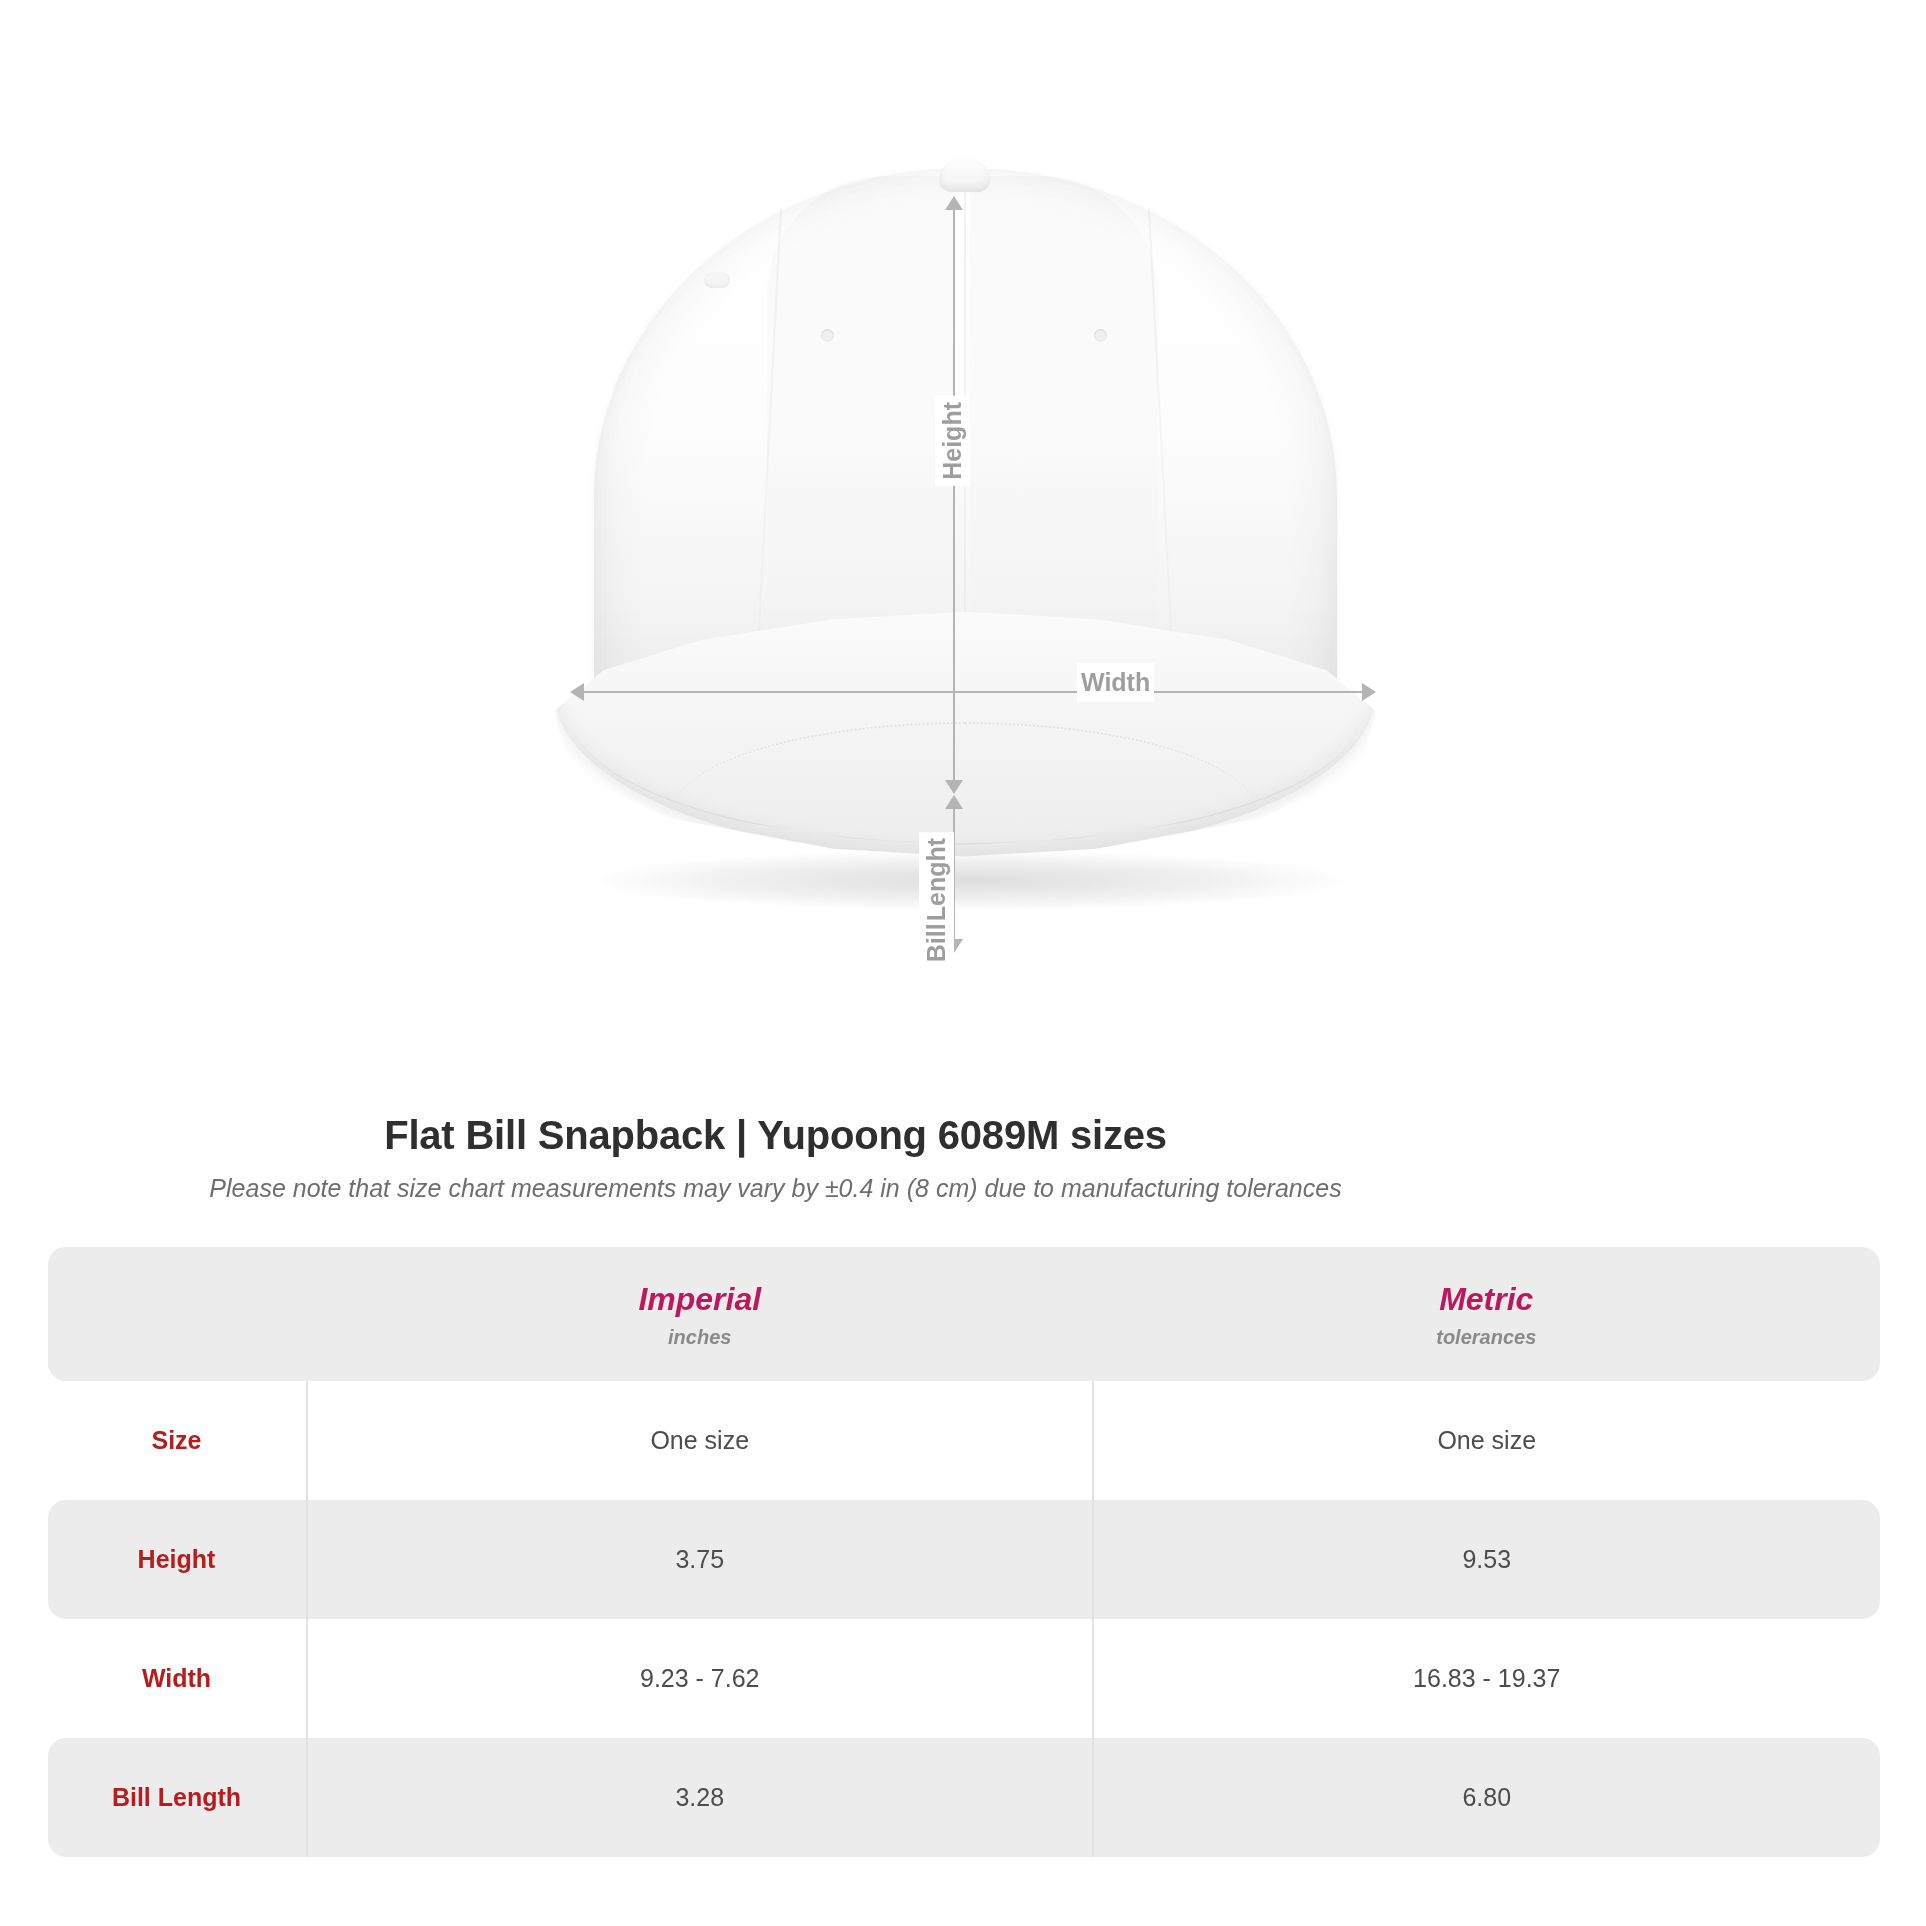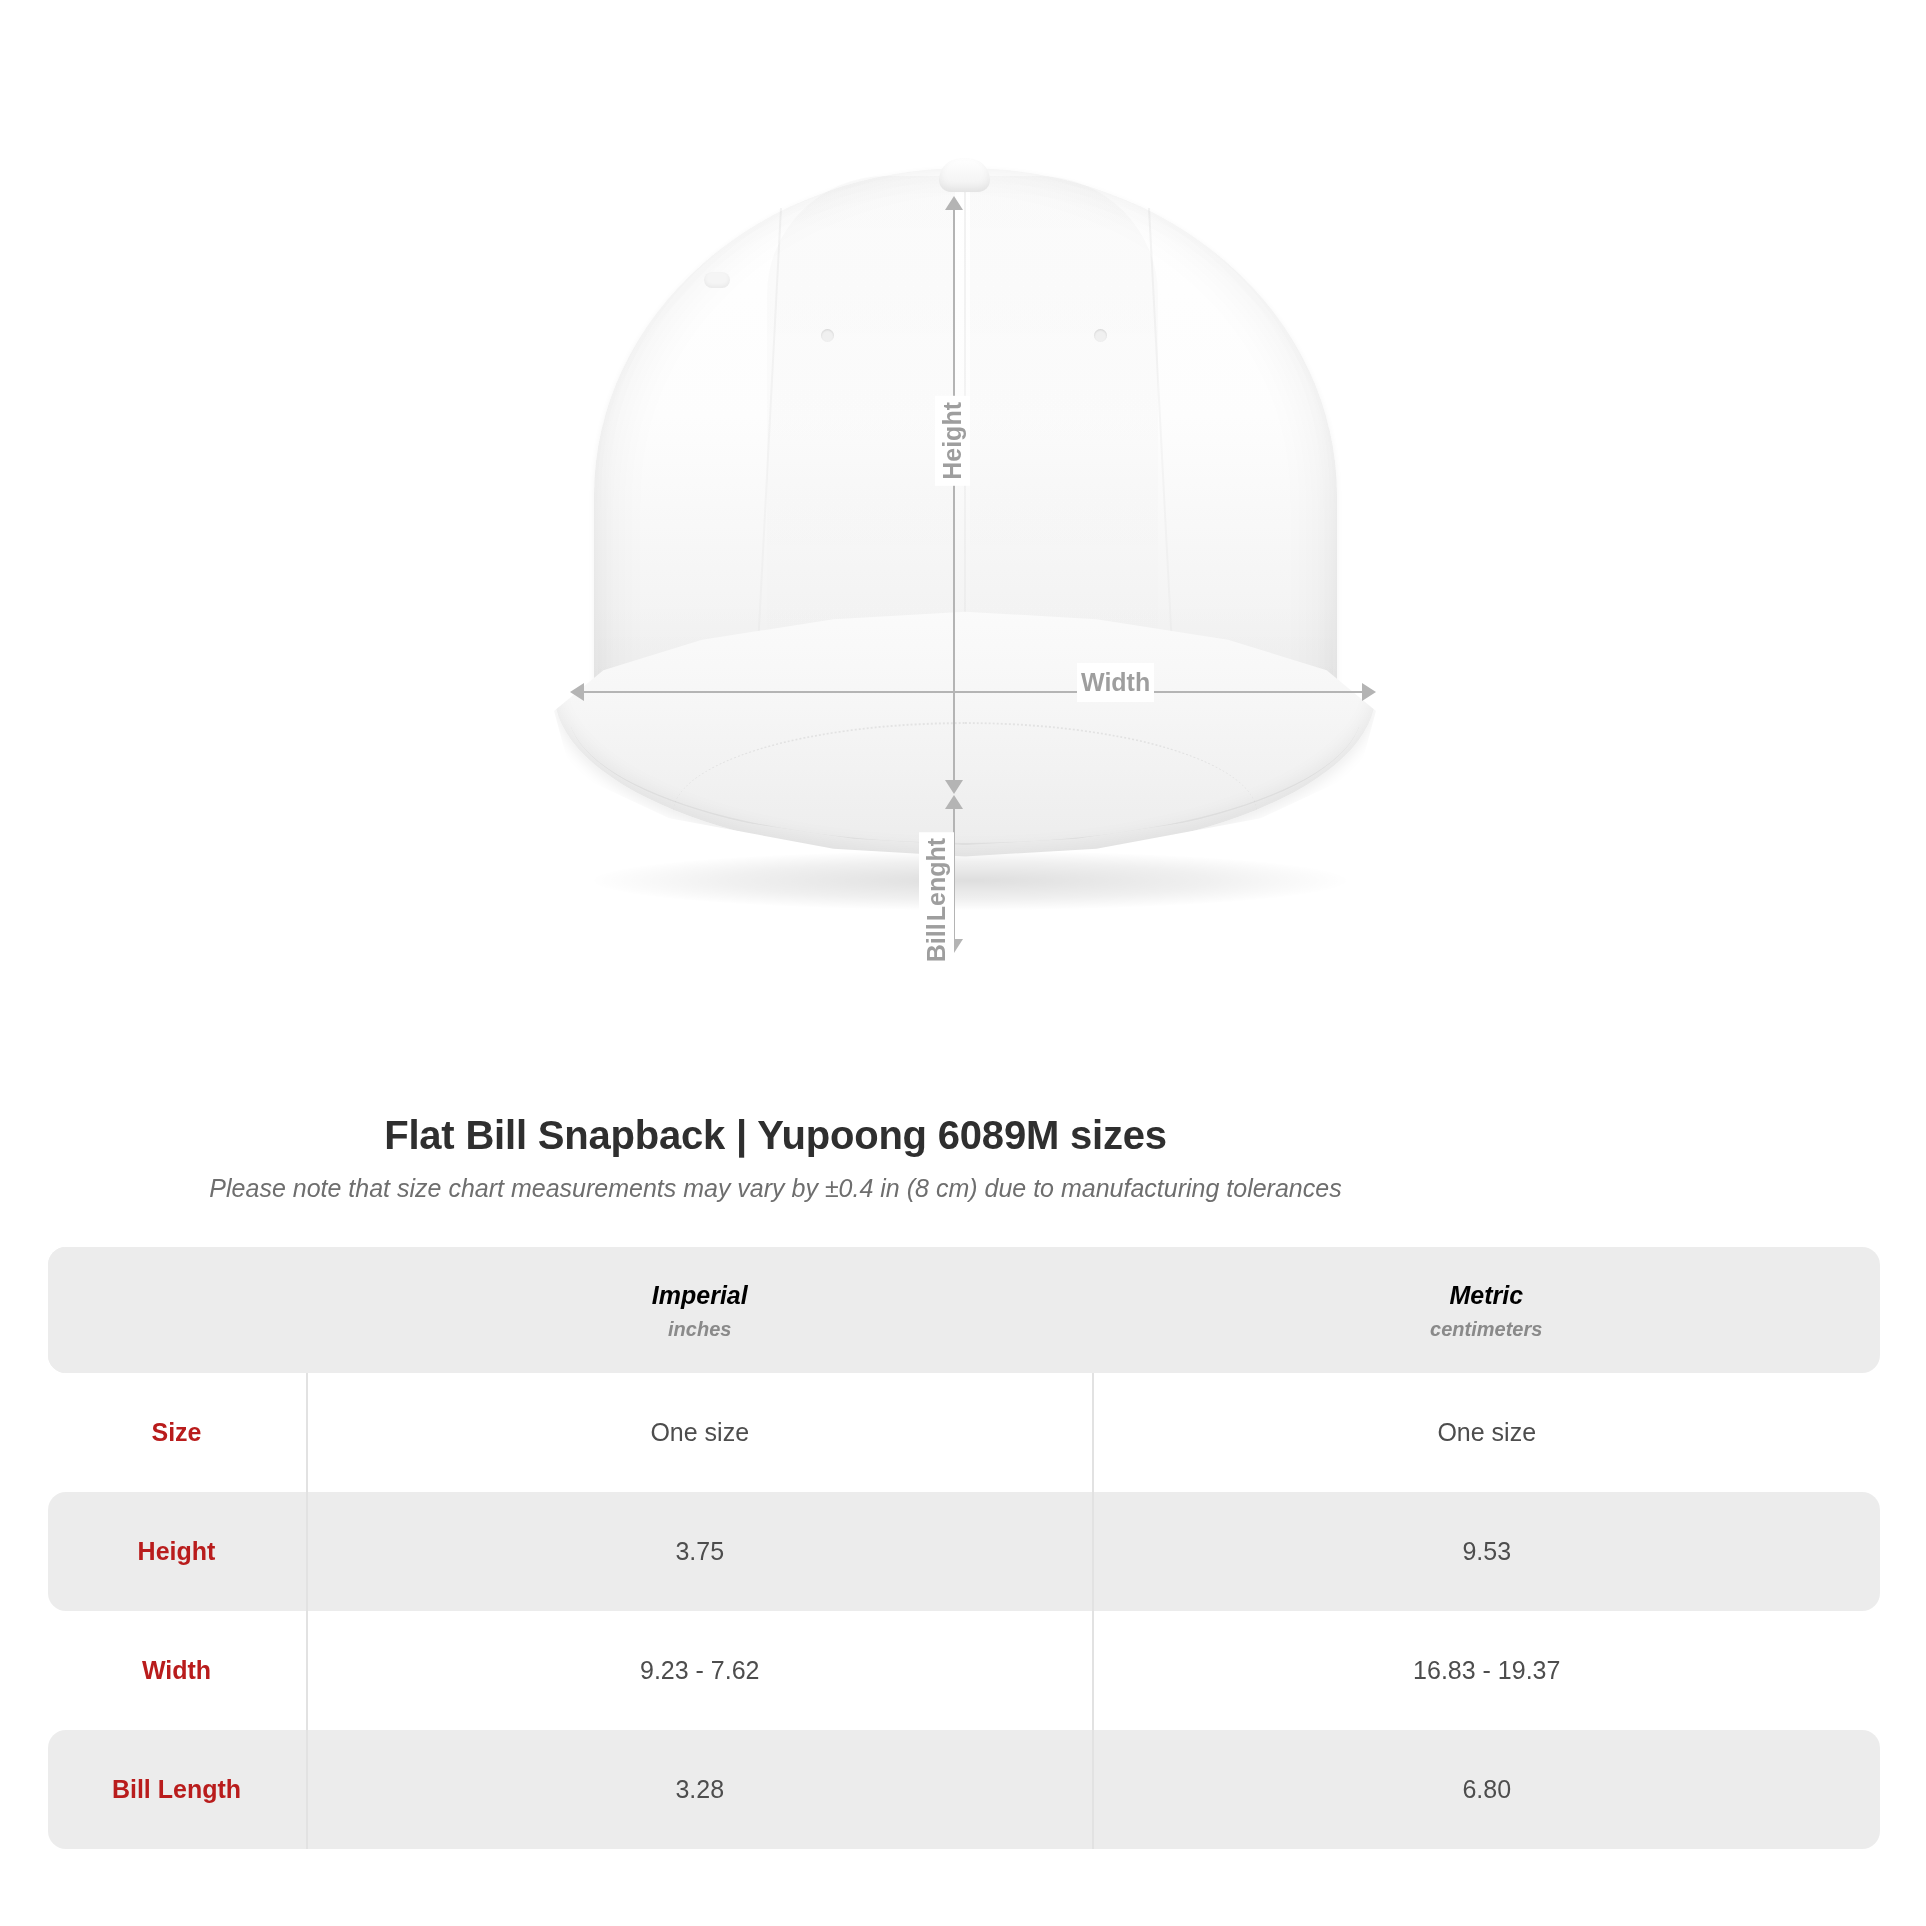--- a/index.html
+++ b/index.html
@@ -246,24 +246,24 @@
     border-bottom-left-radius: 18px;
   }
   thead .unit-cell {
     padding: 34px 0 32px 0;
   }
   thead .unit-cell:last-child {
     border-top-right-radius: 18px;
     border-bottom-right-radius: 18px;
   }
   .unit-name {
-    font-size: 25px;
+    font-size: 32px;
     font-style: italic;
     font-weight: bold;
-    color: #000000;
+    color: #be185d;
   }
   .unit-sub {
     font-size: 20px;
     font-style: italic;
     color: #8a8a8a;
     margin-top: 8px;
   }
   tbody tr td {
     height: 117px;
     font-size: 25px;
@@ -343,21 +343,21 @@
   <table class="size-table">
     <thead>
       <tr class="unit-row">
         <th class="corner-cell"></th>
         <th class="unit-cell">
           <div class="unit-name">Imperial</div>
           <div class="unit-sub">inches</div>
         </th>
         <th class="unit-cell">
           <div class="unit-name">Metric</div>
-          <div class="unit-sub">centimeters</div>
+          <div class="unit-sub">tolerances</div>
         </th>
       </tr>
     </thead>
     <tbody>
       <tr>
         <td class="row-label">Size</td>
         <td class="col-div">One size</td>
         <td>One size</td>
       </tr>
       <tr class="shaded">

